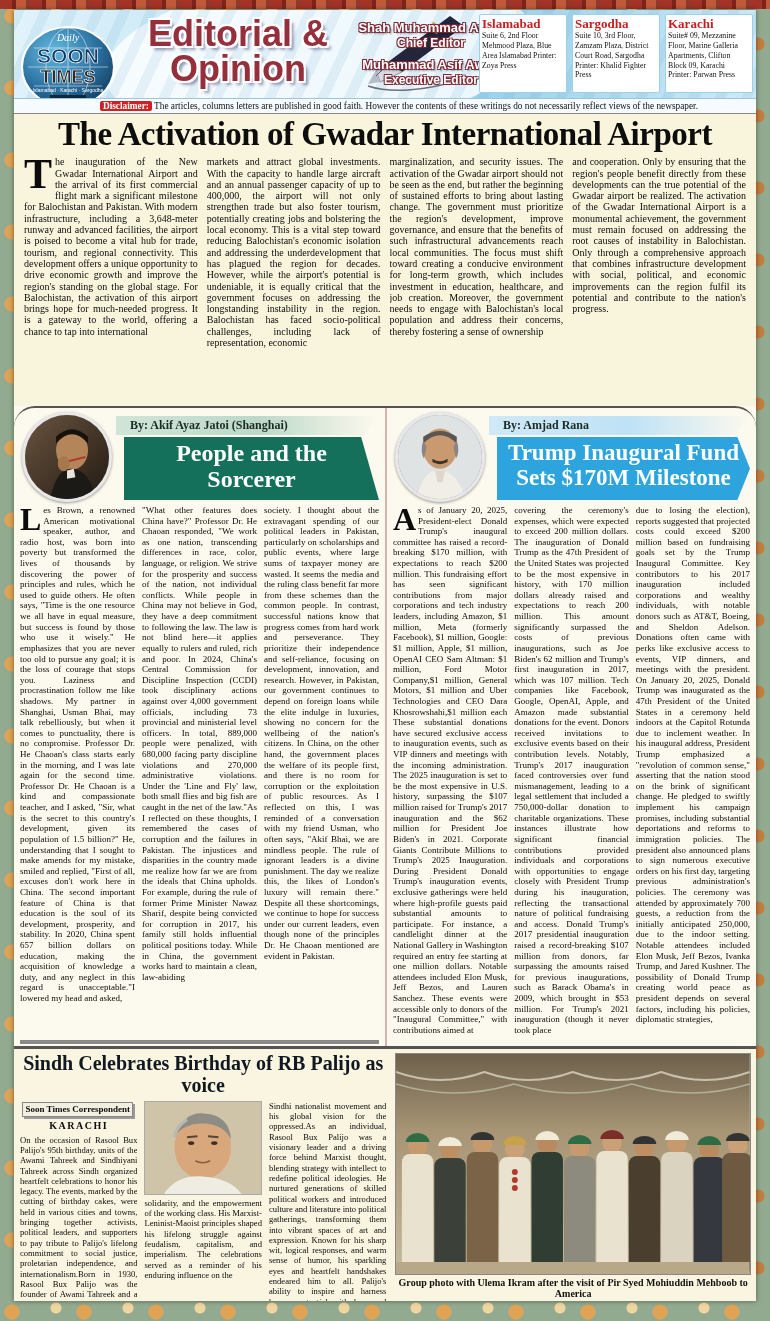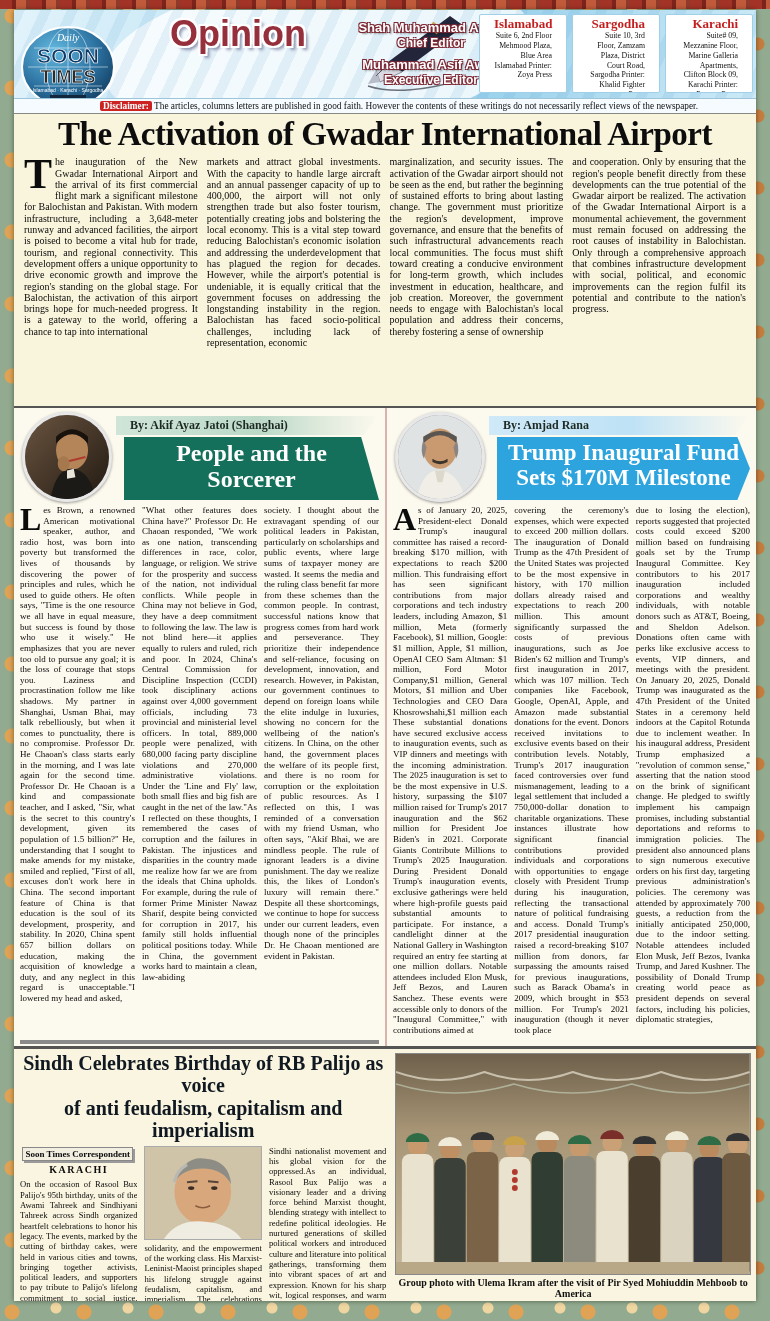--- a/index.html
+++ b/index.html
@@ -48,36 +48,36 @@
   }
   .pen{ position:absolute; left:318px; top:0; width:140px; height:88px; z-index:2; }
   .editors{ position:absolute; left:342px; top:10px; width:150px; z-index:4; text-align:center;
             font-family:"Liberation Sans", sans-serif; }
   .editor-name{ font-weight:bold; font-size:13px; color:#fff;
     text-shadow:-1px -1px 0 #7d2935,1px -1px 0 #7d2935,-1px 1px 0 #7d2935,1px 1px 0 #7d2935,2px 2px 2px rgba(0,0,0,.45); }
   .editor-title{ font-weight:bold; font-size:12px; color:#fff; margin:1px 0 7px 0;
     text-shadow:-1px -1px 0 #7d2935,1px -1px 0 #7d2935,-1px 1px 0 #7d2935,1px 1px 0 #7d2935; }
   .offices{ position:absolute; right:3px; top:4px; z-index:4; display:flex; gap:5px; }
   .office{ width:88px; height:79px; background:#fff; border:1px solid #9fd0e8; border-radius:2px;
-           text-align:right; padding:2px 14px; overflow:hidden; }
+           text-align:left; padding:2px 2px; overflow:hidden; }
   .office .city{ color:#c41f1f; font-weight:bold; font-size:13px; line-height:1.1; }
   .office .addr{ font-size:7.8px; line-height:1.25; color:#111; }
   
   .disclaimer{ height:16px; background:#f6fbff; border-top:1px solid #9cc5da; border-bottom:1px solid #888;
     text-align:center; font-size:9.3px; line-height:15px; color:#111; white-space:nowrap; overflow:hidden;padding-left:28px;}
   .disclaimer .dlabel{ background:#c22; color:#fff; font-weight:bold; padding:0 3px; border-radius:2px; }
   
   .editorial{ background:#f9f4dc; padding:2px 10px 4px 10px; height:292px; overflow:hidden; }
   .ed-headline{ text-align:center; font-weight:bold; font-size:33px; line-height:1.1; color:#0d0d0d;
                 font-family:"Liberation Serif", serif; letter-spacing:-.5px; }
   .ed-cols{ display:flex; gap:9px; margin-top:4px; }
   .ed-col{ flex:1; font-size:10px; line-height:1.13; text-align:justify; height:246px; overflow:hidden; color:#0b0b0b;}
   .dropcap-lg{ float:left; font-size:42px; line-height:34px; font-weight:bold; padding:1px 3px 0 0; }
   
-  .middle{ display:flex; border-top:2px solid #555; height:640px; background:#fcf9ee; }
+  .middle{ display:flex; border-top:2px solid #555; height:640px; background:#fcf9ee;border-radius:21px; }
   .article{ width:50%; padding:2px 6px; position:relative; overflow:hidden; }
   .article.right{ border-left:2px solid #d9b3ab; }
   .art-head{ position:relative; height:92px; }
   .author-photo{ position:absolute; left:2px; top:2px; width:90px; height:90px; border-radius:50%;
                  overflow:hidden; border:3px solid #e8e8e8; box-shadow:0 1px 3px rgba(0,0,0,.4); z-index:2; background:#999;}
   .author-photo svg{ width:100%; height:100%; display:block; }
   .byline-strip{ position:absolute; left:96px; top:6px; right:2px; height:19px;
                  font-weight:bold; font-size:12px; line-height:19px; padding-left:14px; color:#1d2a24;
                  clip-path:polygon(0 0,100% 0,95% 100%,0 100%); }
   .banner{ position:absolute; left:104px; top:27px; right:0; height:63px; color:#fff; text-align:center;
@@ -132,20 +132,21 @@
         <text x="48" y="15" font-size="10" font-style="italic" font-family="Liberation Serif, serif" fill="#fff" text-anchor="middle">Daily</text>
         <text x="48" y="37" font-size="21" font-weight="bold" font-family="Liberation Sans, sans-serif" fill="#0e3a66" stroke="#fff" stroke-width="0.7" text-anchor="middle">SOON</text>
         <text x="48" y="57" font-size="18" font-weight="bold" font-family="Liberation Sans, sans-serif" fill="#2b2b2b" stroke="#fff" stroke-width="0.6" text-anchor="middle">TIMES</text>
         <text x="48" y="66" font-size="5" font-family="Liberation Sans, sans-serif" fill="#ffffff" text-anchor="middle">Islamabad · Karachi · Sargodha</text>
         <rect x="30" y="69" width="36" height="8" fill="#12263c"></rect>
         <text x="48" y="75.5" font-size="5.5" font-weight="bold" font-family="Liberation Sans, sans-serif" fill="#fff" text-anchor="middle">ABC CERTIFIED</text>
       </svg>
     </div>
 
     <div class="mast-title">
+      <div>Editorial &amp;</div>
       <div>Opinion</div>
     </div>
 
     <div class="pen">
       <svg viewBox="0 0 140 88">
         <path d="M118,6 L132,16 L70,62 L56,52 Z" fill="#23263a"></path>
         <path d="M70,62 L56,52 L44,60 L48,72 Z" fill="#d9dae2" stroke="#8a8c99" stroke-width="1"></path>
         <path d="M48,72 L44,60 L36,74 Z" fill="#b9bcc9"></path>
         <rect x="98" y="14" width="10" height="8" transform="rotate(36 103 18)" fill="#c8a24a"></rect>
         <path d="M36,76 C60,84 96,80 128,70" stroke="#6b6f7a" stroke-width="1.4" fill="none"></path>
@@ -250,21 +251,20 @@
         <div class="art-col">covering the ceremony's expenses, which were expected to exceed 200 million dollars. The inauguration of Donald Trump as the 47th President of the United States was projected to be the most expensive in history, with 170 million dollars already raised and expectations to reach 200 million. This amount significantly surpassed the costs of previous inaugurations, such as Joe Biden's 62 million and Trump's first inauguration in 2017, which was 107 million. Tech companies like Facebook, Google, OpenAI, Apple, and Amazon made substantial donations for the event. Donors received invitations to exclusive events based on their contribution levels. Notably, Trump's 2017 inauguration faced controversies over fund mismanagement, leading to a legal settlement that included a 750,000-dollar donation to charitable organizations. These instances illustrate how significant financial contributions provided individuals and corporations with opportunities to engage closely with President Trump during his inauguration, reflecting the transactional nature of political fundraising and access. Donald Trump's 2017 presidential inauguration raised a record-breaking $107 million from donors, far surpassing the amounts raised for previous inaugurations, such as Barack Obama's in 2009, which brought in $53 million. For Trump's 2021 inauguration (though it never took place</div>
         <div class="art-col">due to losing the election), reports suggested that projected costs could exceed $200 million based on fundraising goals set by the Trump Inaugural Committee. Key contributors to his 2017 inauguration included corporations and wealthy individuals, with notable donors such as AT&amp;T, Boeing, and Sheldon Adelson. Donations often came with perks like exclusive access to events, VIP dinners, and meetings with the president. On January 20, 2025, Donald Trump was inaugurated as the 47th President of the United States in a ceremony held indoors at the Capitol Rotunda due to inclement weather. In his inaugural address, President Trump emphasized a "revolution of common sense," asserting that the nation stood on the brink of significant change. He pledged to swiftly implement his campaign promises, including substantial deportations and reforms to immigration policies. The president also announced plans to sign numerous executive orders on his first day, targeting previous administration's policies. The ceremony was attended by approximately 700 guests, a reduction from the initially anticipated 250,000, due to the indoor setting. Notable attendees included Elon Musk, Jeff Bezos, Ivanka Trump, and Jared Kushner. The possibility of Donald Trump creating world peace as president depends on several factors, including his policies, diplomatic strategies,</div>
       </div>
     </div>
   </div>
 
   <div class="bottom">
 
     <div class="sindh">
       <div class="sindh-headline">Sindh Celebrates Birthday of RB Palijo as voice</div>
-      <div class="sindh-headline">of anti feudalism, capitalism and imperialism</div>
       <div class="sindh-body">
         <div class="s-col">
           <div class="badge">Soon Times Correspondent</div>
           <div class="dateline">KARACHI</div>
           <span>On the occasion of Rasool Bux Palijo's 95th birthday, units of the Awami Tahreek and Sindhiyani Tahreek across Sindh organized heartfelt celebrations to honor his legacy. The events, marked by the cutting of birthday cakes, were held in various cities and towns, bringing together activists, political leaders, and supporters to pay tribute to Palijo's lifelong commitment to social justice, proletarian independence, and internationalism.Born in 1930, Rasool Bux Palijo was the founder of Awami Tahreek and a fierce advocate for Sindhi rights, global</span>
         </div>
         <div class="s-col">
           <div class="palijo">
             <svg viewBox="0 0 110 94" preserveAspectRatio="none">
               <rect width="110" height="94" fill="#cfc3a8"></rect>

